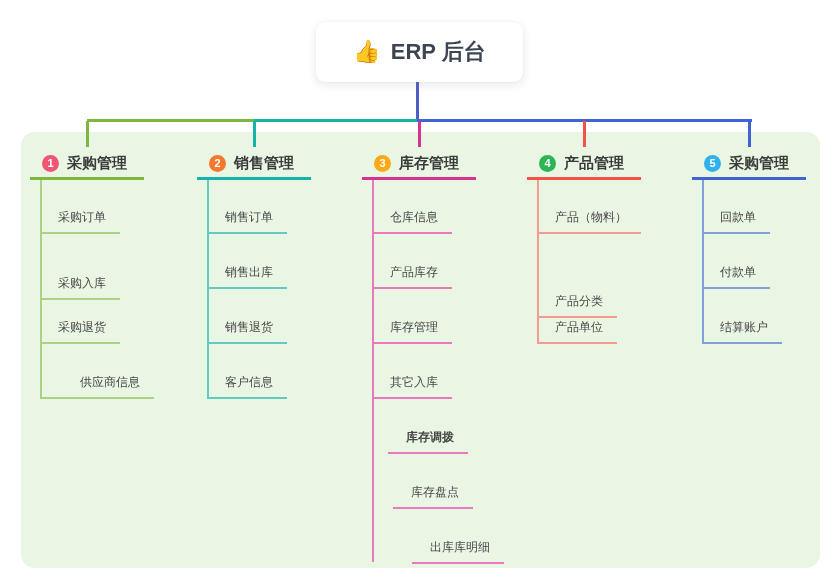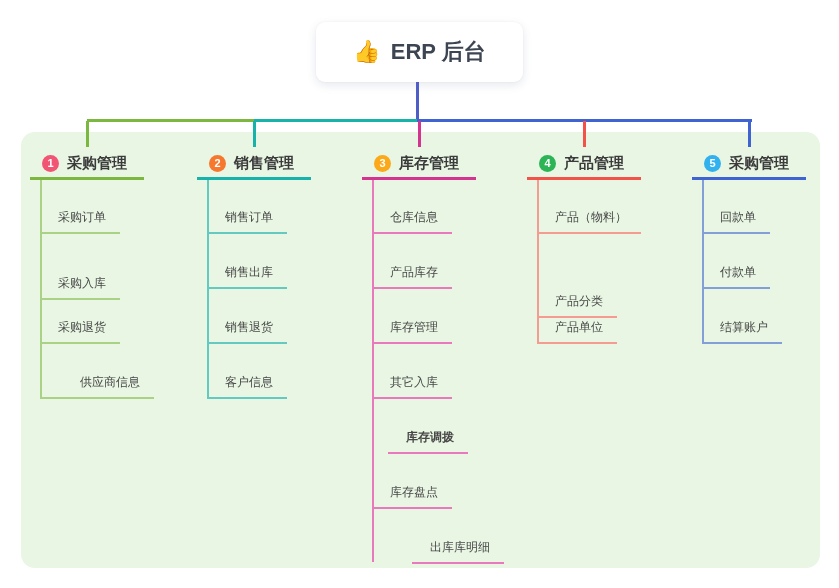--- a/index.html
+++ b/index.html
@@ -96,21 +96,21 @@
       </div>
       <div class="child" style="left: 372px; top: 314px; border-bottom-color: rgb(234, 120, 188);">
         <span>库存管理</span>
       </div>
       <div class="child" style="left: 372px; top: 369px; border-bottom-color: rgb(234, 120, 188);">
         <span>其它入库</span>
       </div>
       <div class="child" style="left: 388px; top: 424px; border-bottom-color: rgb(234, 120, 188); font-weight: bold;">
         <span>库存调拨</span>
       </div>
-      <div class="child" style="left: 372px; top: 479px; border-bottom-color: rgb(234, 120, 188); justify-content: flex-end;">
+      <div class="child" style="left: 393px; top: 479px; border-bottom-color: rgb(234, 120, 188); justify-content: flex-end;">
         <span>库存盘点</span>
       </div>
       <div class="child" style="left: 372px; top: 534px; border-bottom-color: rgb(234, 120, 188); margin-left: 40px;">
         <span>出库库明细</span>
       </div>
       <div class="branch-title" style="left: 539px; top: 150px;">
         <span class="badge" style="background: rgb(44, 180, 86);">4</span>
         <span>产品管理</span>
       </div>
       <div class="child" style="left: 537px; top: 204px; border-bottom-color: rgb(244, 155, 146);">

